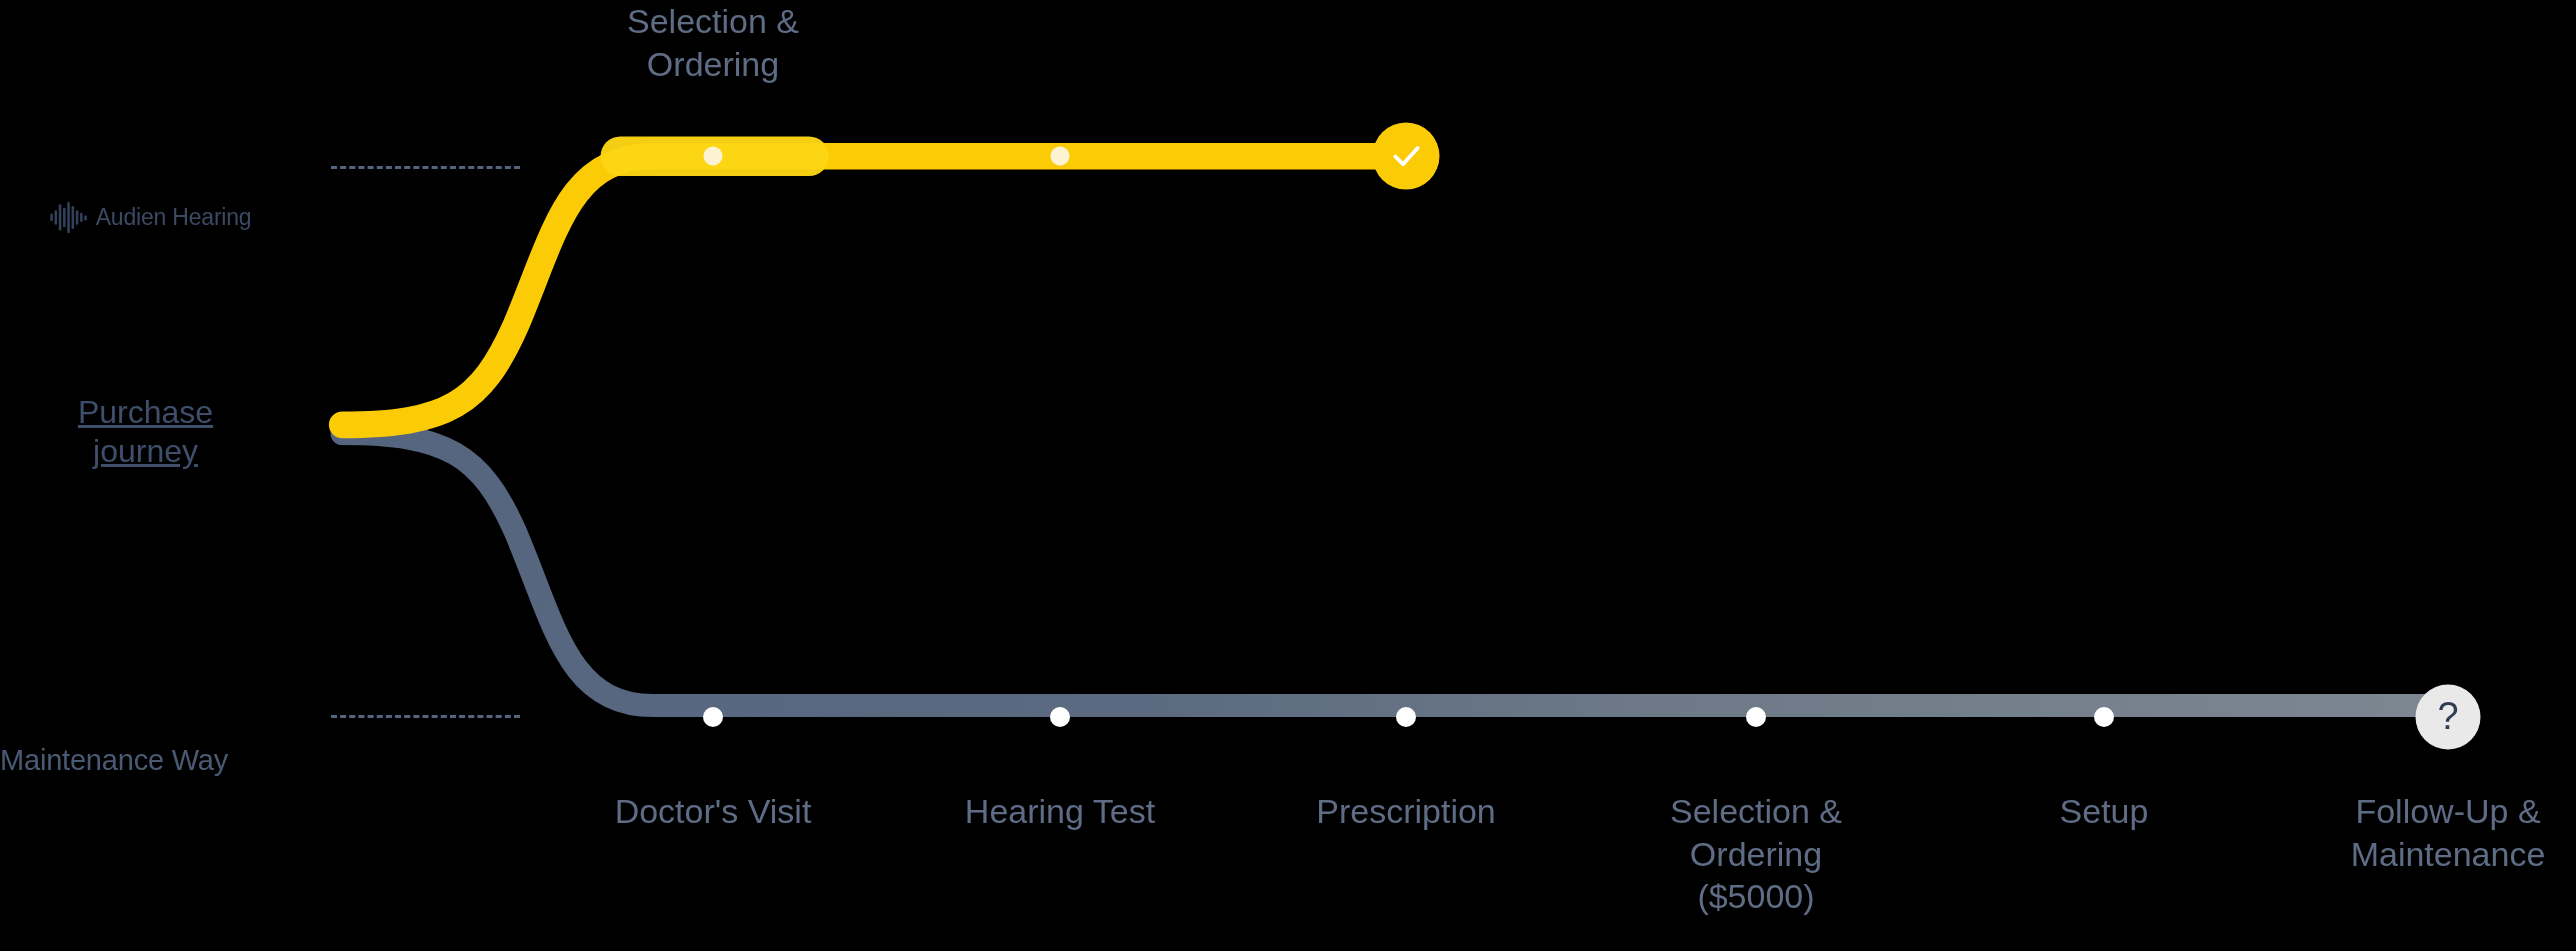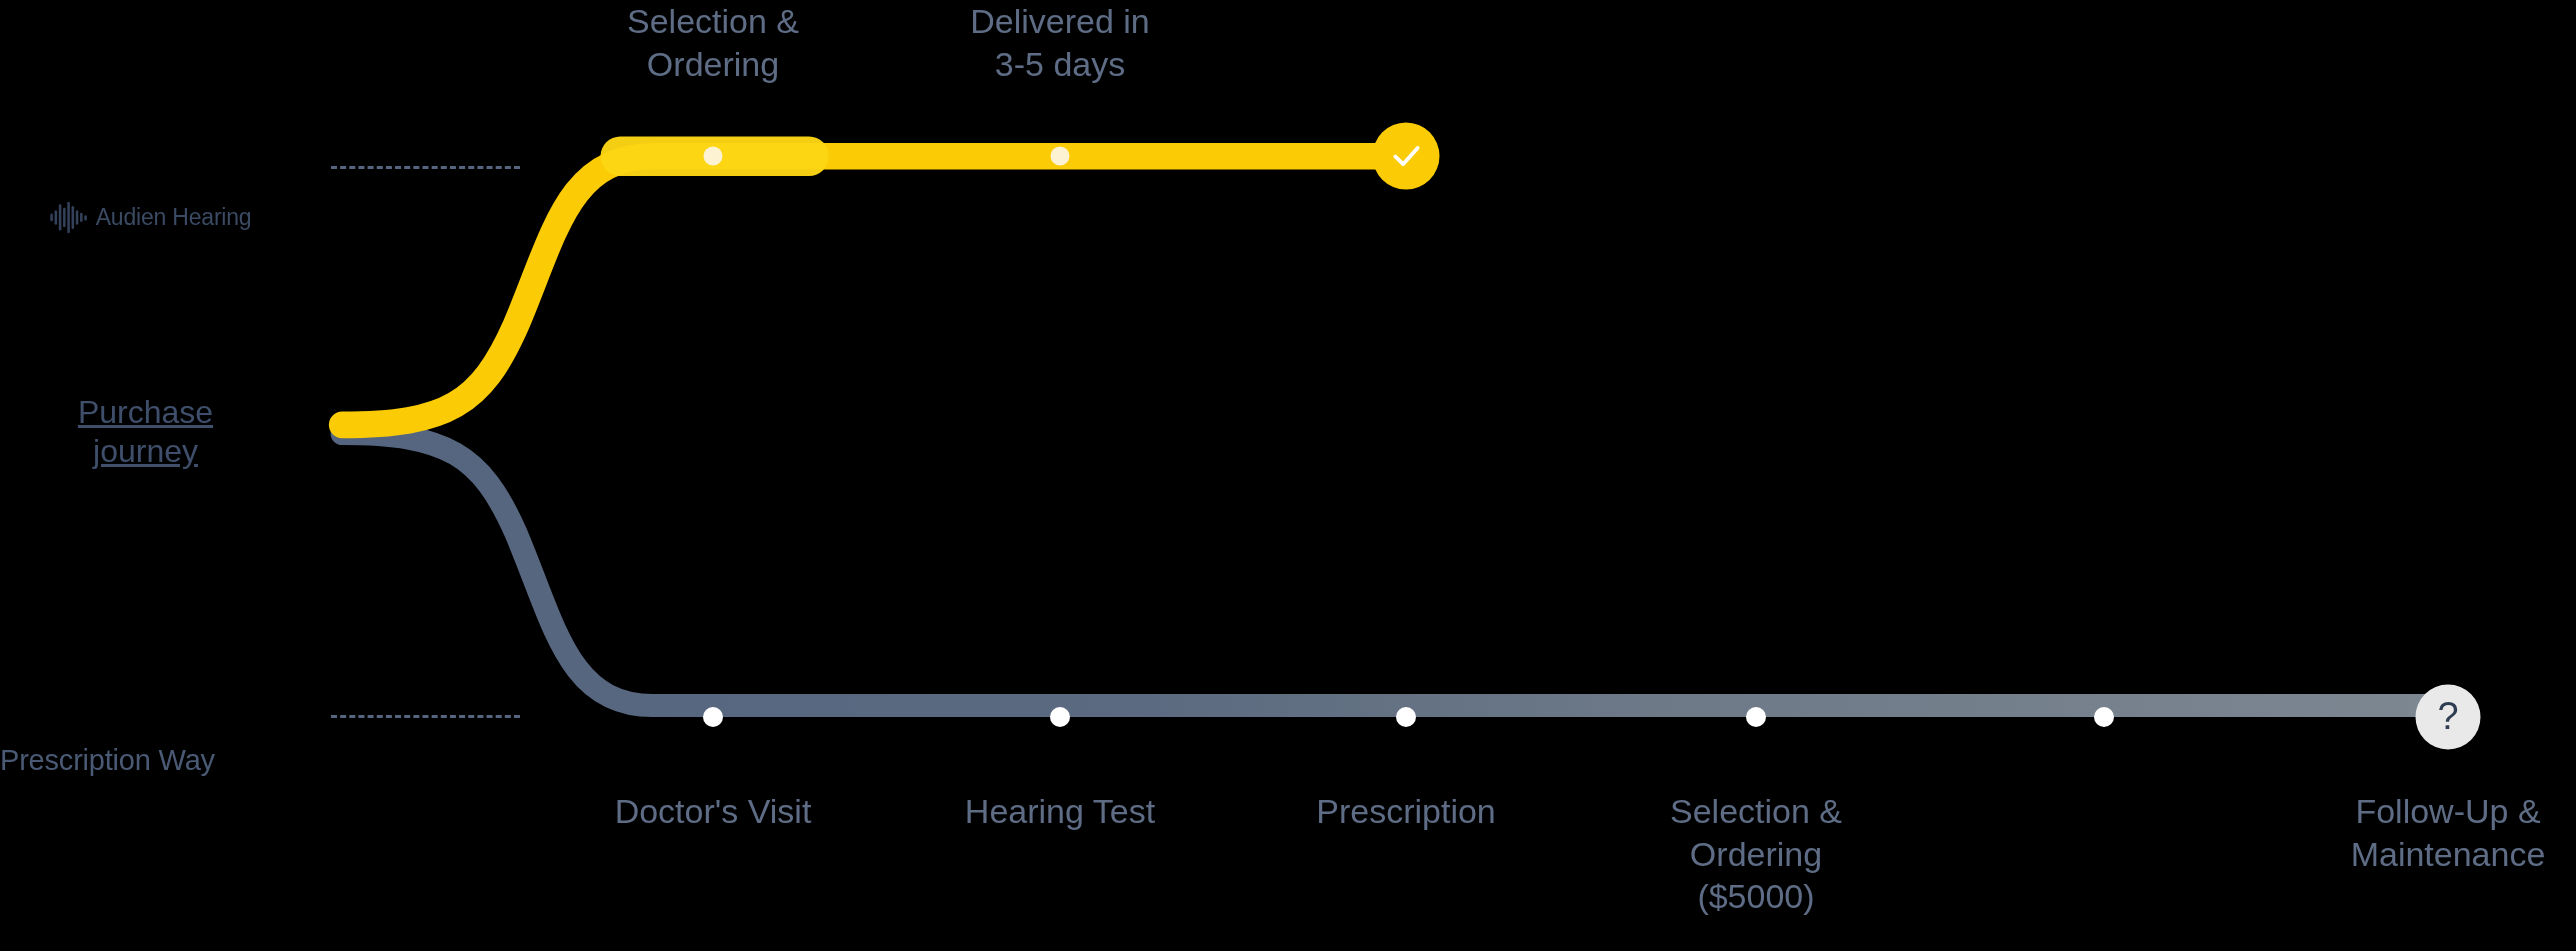--- a/index.html
+++ b/index.html
@@ -178,21 +178,21 @@
         <rect x="25" y="7" width="3" height="27" rx="1.5"></rect>
         <rect x="30" y="12" width="3" height="17" rx="1.5"></rect>
         <rect x="35" y="15" width="3" height="11" rx="1.5"></rect>
         <rect x="40" y="18" width="3" height="6" rx="1.5"></rect>
       </g>
     </svg>
     <span class="label-text">Audien Hearing</span>
   </div>
 
   <div class="row-label" id="traditional-row-label">
-    <span>Prescription Way</span>
+    <span>Maintenance Way</span>
   </div>
 
   <div id="purchase-journey">
     <div>Purchase</div>
     <div>journey</div>
   </div>
 
   <div class="node-dot yellow-dot" style="left:713px;  top:156px;"></div>
   <div class="node-dot yellow-dot" style="left:1060px; top:156px;"></div>
 
@@ -207,26 +207,25 @@
   <div class="node-dot gray-dot" style="left:1406px; top:717px;"></div>
   <div class="node-dot gray-dot" style="left:1756px; top:717px;"></div>
   <div class="node-dot gray-dot" style="left:2104px; top:717px;"></div>
 
   <div class="end-badge" id="question-badge" style="left:2448px; top:717px;">
     <span>?</span>
   </div>
 
   <div class="step-caption top" style="left:713px;  top:0px;  width:283px;">Selection &amp;
 Ordering</div>
-  <div class="step-caption top" style="left:1060px; top:0px;  width:283px;">Delivered in
-3-5 days</div>
 
   <div class="step-caption bottom" style="left:713px;  top:790px; width:309px;">Doctor's Visit</div>
   <div class="step-caption bottom" style="left:1406px; top:790px; width:309px;">Prescription</div>
   <div class="step-caption bottom" style="left:1060px; top:790px; width:309px;">Hearing Test</div>
   <div class="step-caption bottom" style="left:1756px; top:790px; width:309px;">Selection &amp;
 Ordering
 ($5000)</div>
+  <div class="step-caption bottom" style="left:2104px; top:790px; width:309px;">Setup</div>
   <div class="step-caption bottom" style="left:2448px; top:790px; width:326px;">Follow-Up &amp;
 Maintenance</div>
 
 </div>
 
 
 </body></html>

